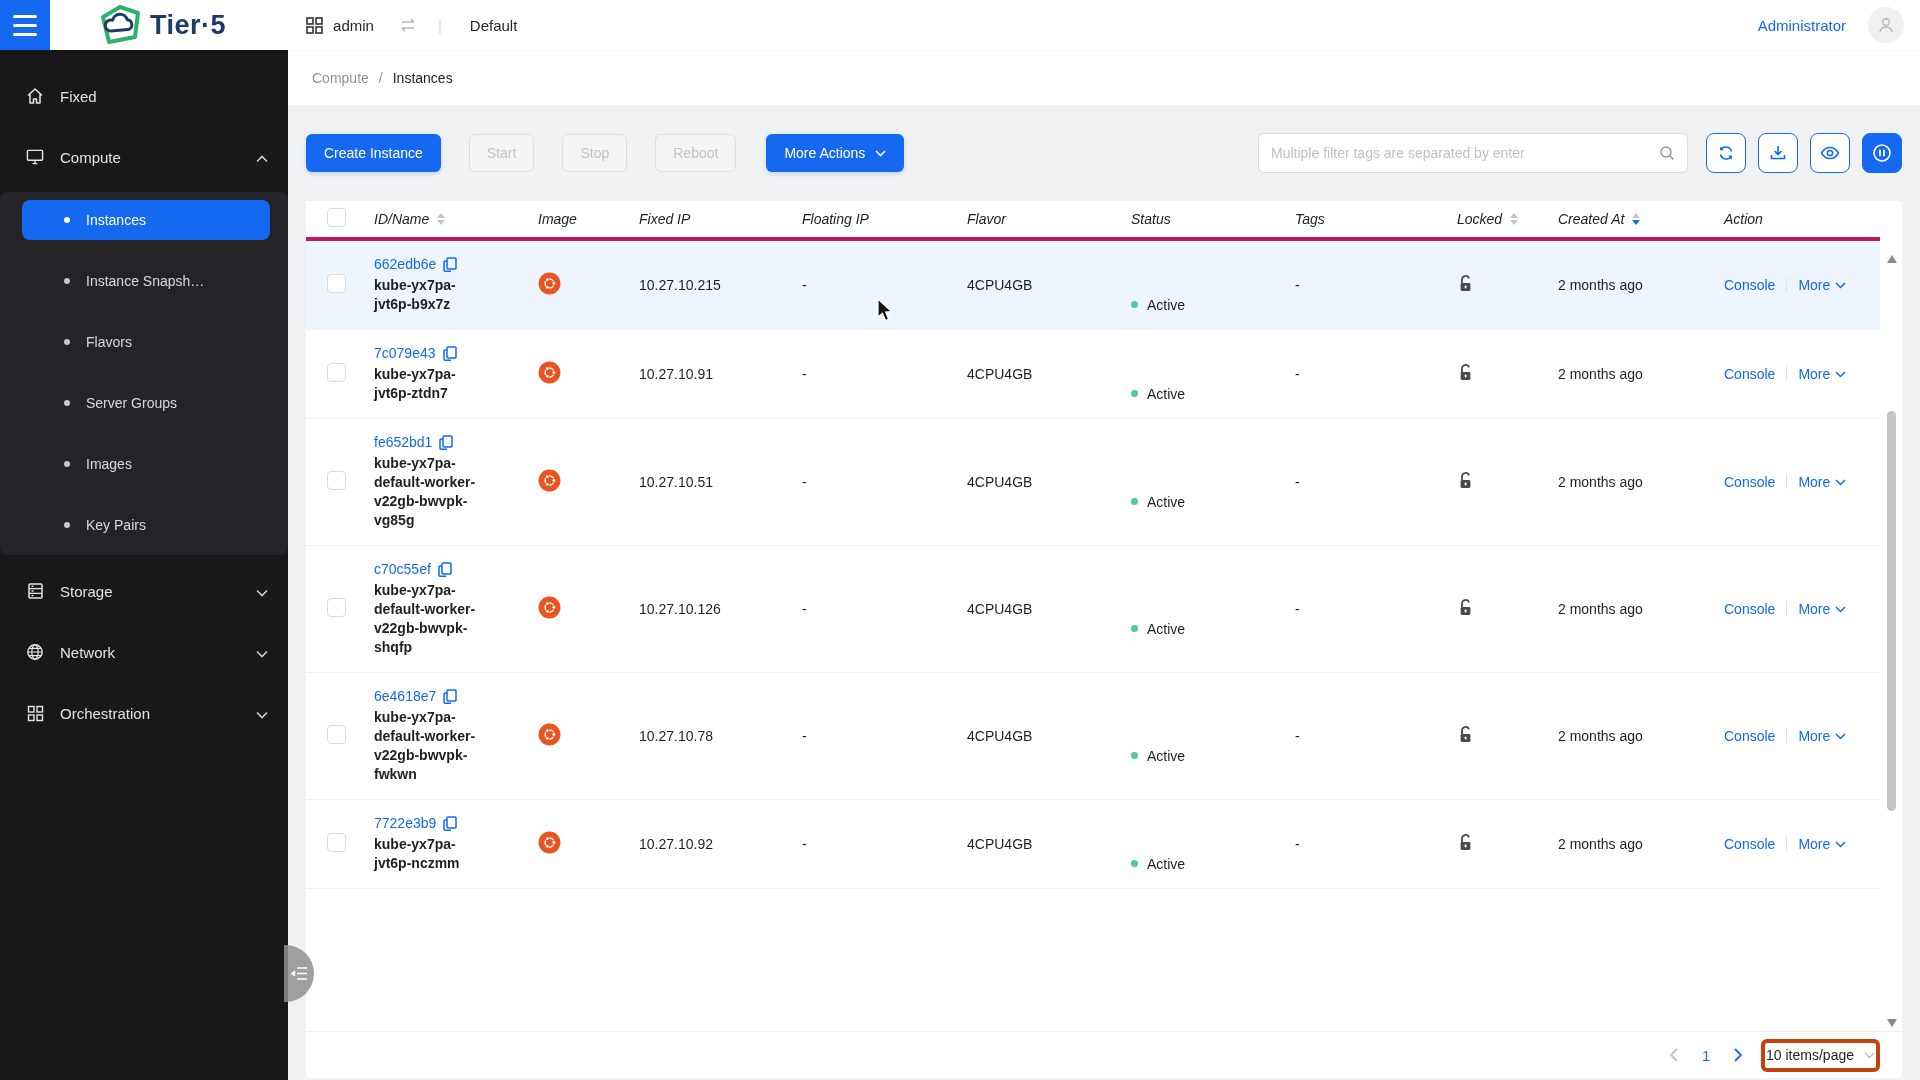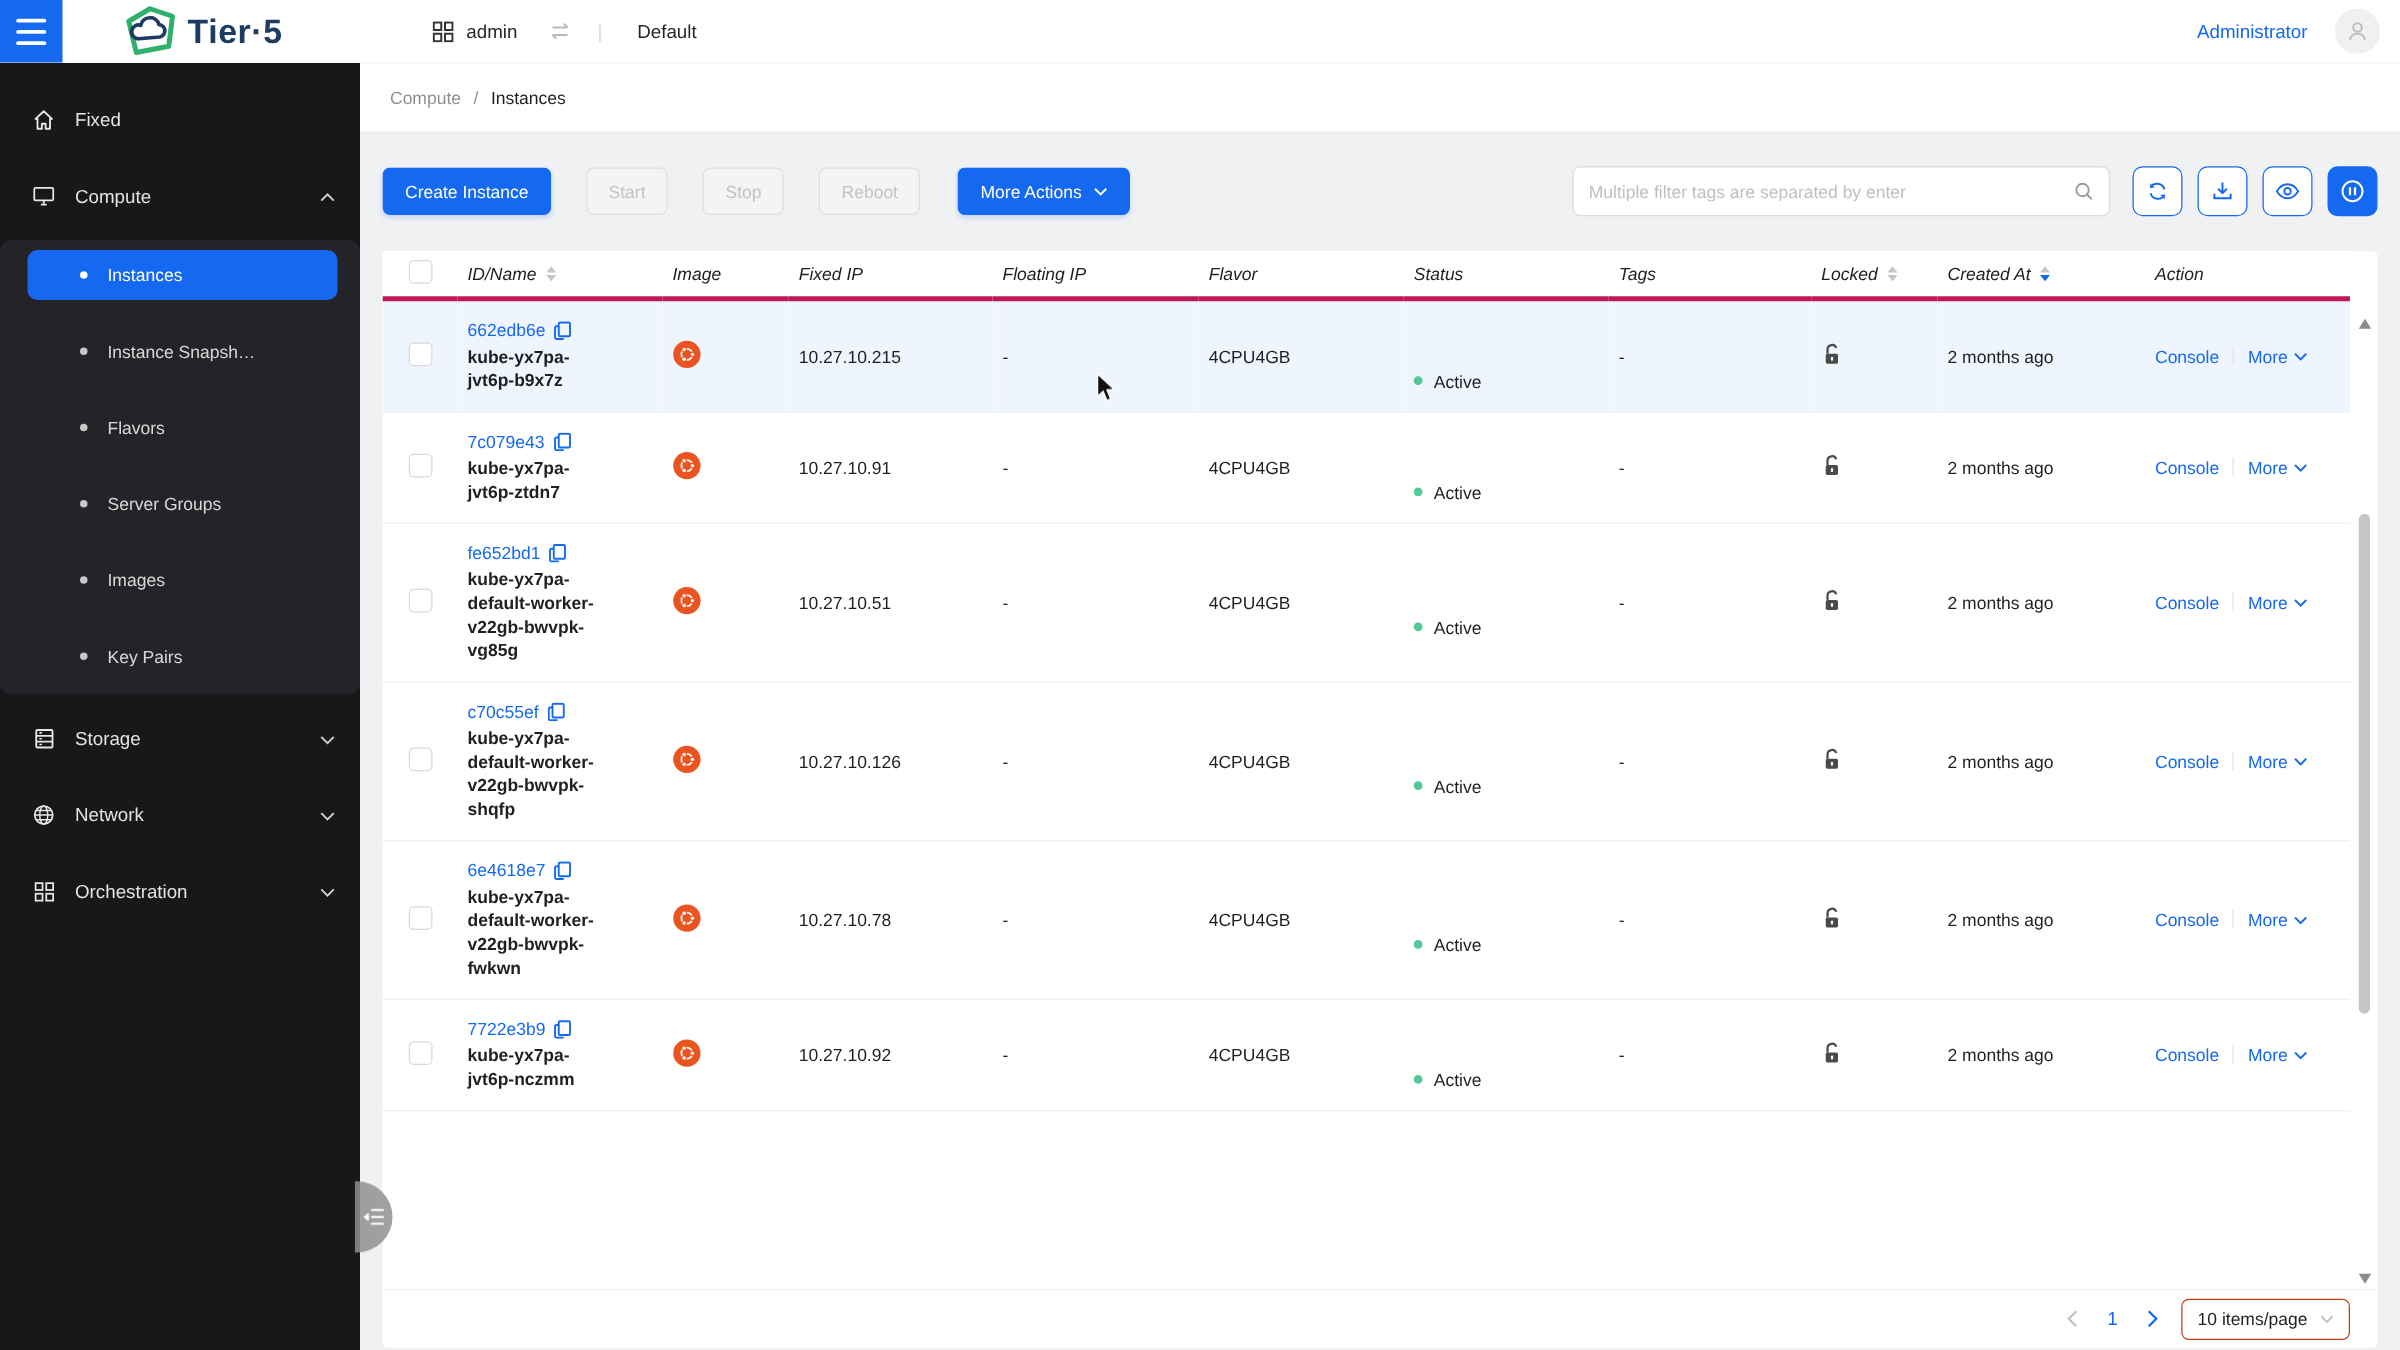--- a/index.html
+++ b/index.html
@@ -4,21 +4,21 @@
 <style>
   * { margin:0; padding:0; box-sizing:border-box; }
   html,body { width:1920px; height:1080px; overflow:hidden; font-family:"Liberation Sans", sans-serif; background:#f0f1f3; color:rgba(0,0,0,.88); }
 
   
   .app-header { position:fixed; top:0; left:0; right:0; height:50px; background:#fff; display:flex; align-items:center; z-index:50; box-shadow:0 1px 2px rgba(0,0,0,.04); }
   .burger { width:50px; height:50px; background:#1568f0; display:flex; flex-direction:column; justify-content:center; align-items:center; gap:6px; cursor:pointer; flex:0 0 50px; }
   .burger i { display:block; width:24px; height:3px; background:#fff; border-radius:2px; }
   .brand { display:flex; align-items:center; gap:8px; margin-left:46px; }
   .brand-text { font-size:27px; font-weight:700; color:#1d3b63; letter-spacing:.5px; }
-  .hdr-proj { display:flex; align-items:center; gap:10px; margin-left:120px; font-size:15px; color:#262626; }
+  .hdr-proj { display:flex; align-items:center; gap:10px; margin-left:80px; font-size:15px; color:#262626; }
   .hdr-sep { color:#d9d9d9; margin:0 10px; font-size:15px; }
   .hdr-domain { font-size:15px; color:#262626; margin-left:8px; }
   .hdr-right { margin-left:auto; display:flex; align-items:center; gap:22px; padding-right:16px; }
   .admin-link { color:#1568f0; font-size:15px; cursor:pointer; }
   .avatar { width:36px; height:36px; border-radius:50%; background:#f0f0f0; display:flex; align-items:center; justify-content:center; }
 
   
   .sidebar { position:fixed; top:50px; left:0; bottom:0; width:288px; background:#18181a; z-index:40; padding-top:26px; }
   .nav-item { display:flex; align-items:center; height:40px; padding:0 20px 0 26px; color:rgba(255,255,255,.88); font-size:15px; margin-bottom:21px; cursor:pointer; }
   .nav-item .nicon { width:18px; height:18px; margin-right:16px; display:flex; align-items:center; justify-content:center; flex:0 0 18px; }
@@ -77,21 +77,21 @@
   
   .vscroll { position:absolute; top:50px; right:3px; width:14px; height:780px; display:flex; flex-direction:column; align-items:center; }
   .scr-up { width:0;height:0;border-left:5px solid transparent;border-right:5px solid transparent;border-bottom:8px solid #8b8b8b; margin-top:4px;}
   .scr-dn { width:0;height:0;border-left:5px solid transparent;border-right:5px solid transparent;border-top:8px solid #8b8b8b; margin-top:auto; margin-bottom:4px;}
   .scr-thumb { position:absolute; top:160px; height:400px; width:9px; left:2px; background:#c5c5c5; border-radius:5px; cursor:grab; }
 
   
   .card-footer { height:47px; border-top:1px solid #f0f0f0; display:flex; align-items:center; justify-content:flex-end; gap:18px; padding-right:22px; background:#fff; border-radius:0 0 4px 4px; }
   .pg-arrow { font-size:15px; cursor:pointer; display:flex; align-items:center; }
   .pg-num { color:#1568f0; font-size:15px; min-width:20px; text-align:center; cursor:pointer; }
-  .page-size { height:33px; border:1px solid #c2410c; border-radius:6px; background:#fff; display:flex; align-items:center; gap:10px; padding:0 12px; font-size:14px; color:rgba(0,0,0,.88); cursor:pointer; }
+  .page-size { height:33px; border:4px solid #c2410c; border-radius:6px; background:#fff; display:flex; align-items:center; gap:10px; padding:0 1px; font-size:14px; color:rgba(0,0,0,.88); cursor:pointer; }
 
   
   .drawer-handle { position:fixed; left:284px; top:945px; width:30px; height:57px; background:rgba(145,145,145,.85); border-radius:0 30px 30px 0; display:flex; align-items:center; justify-content:center; z-index:45; cursor:pointer; }
 
   
   .fake-cursor { position:fixed; left:876px; top:298px; z-index:99; pointer-events:none; }
 </style>
 </head>
 <body>
 

